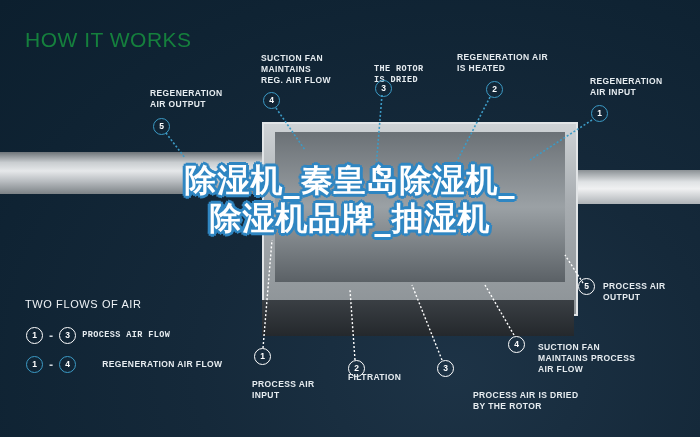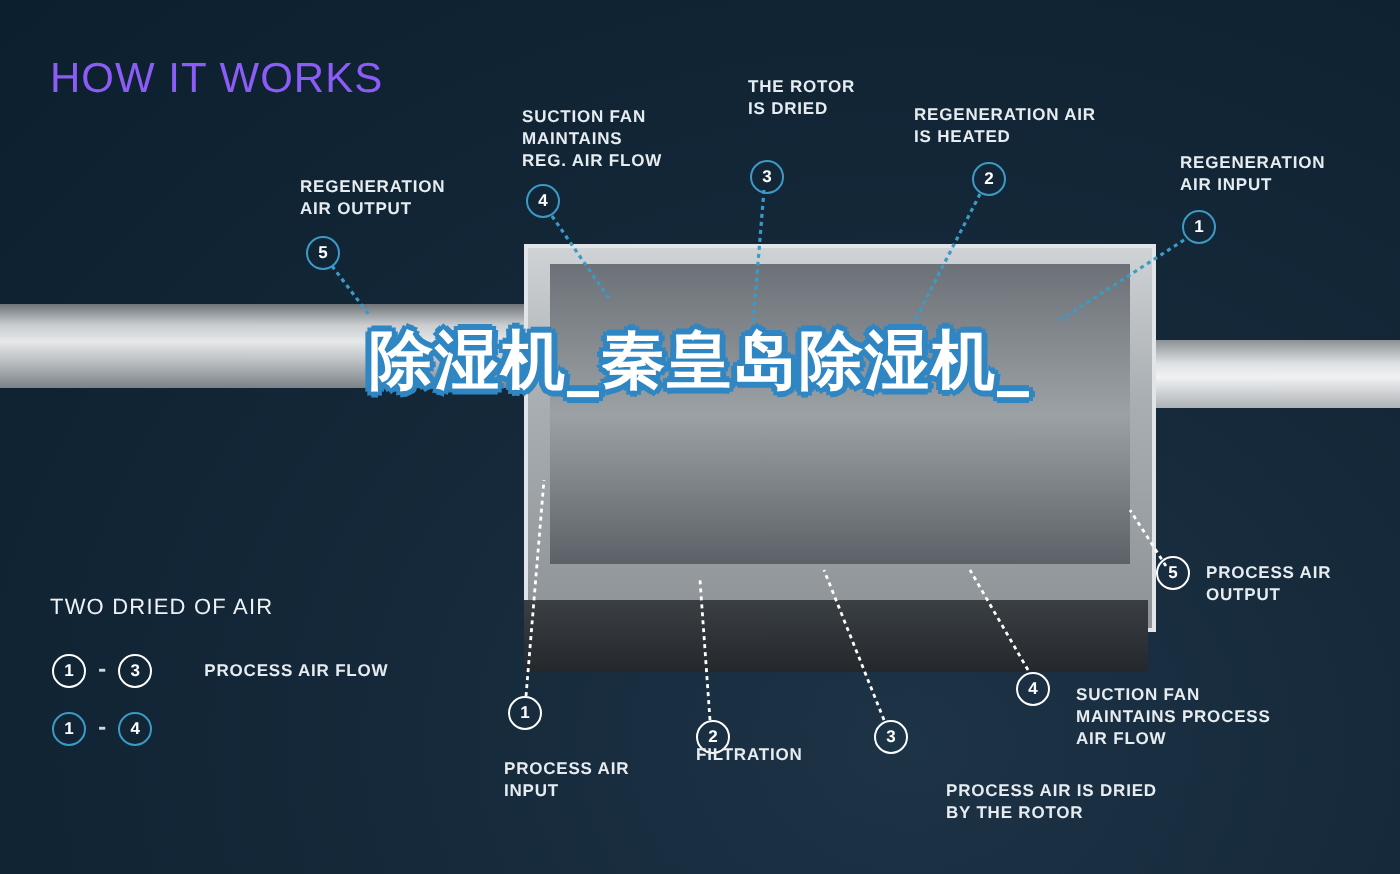--- a/index.html
+++ b/index.html
@@ -4,21 +4,21 @@
 <style>
   html, body { margin:0; padding:0; }
   body {
     width:700px; height:437px; overflow:hidden; position:relative;
     background: radial-gradient(ellipse at 65% 85%, #1d3346 0%, #15293a 40%, #0f2333 75%, #0c1f2e 100%);
     font-family: "DejaVu Sans", sans-serif;
     color:#e8eef2;
   }
   .abs { position:absolute; }
   .title {
-    left:25px; top:28px; font-size:21px; letter-spacing:0.5px; color:#8b5cf6;
+    left:25px; top:28px; font-size:21px; letter-spacing:0.5px; color:#15803d;
     font-family:"Liberation Sans", sans-serif; font-weight:400;
   }
   .label {
     font-size:8.5px; font-weight:bold; line-height:11px; letter-spacing:0.4px; color:#e6ecf0;
     text-transform:uppercase; white-space:nowrap;
     font-family:"Liberation Sans", sans-serif;
   }
   .circ {
     width:15px; height:15px; border:1.5px solid #ffffff; border-radius:50%;
     font-size:8.5px; font-weight:bold; color:#fff; text-align:center; line-height:15px;
@@ -93,21 +93,21 @@
 </div>
 <div class="abs circ blue" style="left:153px; top:118px;">5</div>
 
 <div class="abs label" style="left:261px; top:53px;">
   <div>SUCTION FAN</div>
     <div>MAINTAINS</div>
     <div>REG. AIR FLOW</div>
 </div>
 <div class="abs circ blue" style="left:263px; top:92px;">4</div>
 
-<div class="abs label" style="left:374px; top:38px;">
+<div class="abs label" style="left:374px; top:64px;font-family:Liberation Mono, monospace;">
   <div>THE ROTOR</div>
     <div>IS DRIED</div>
 </div>
 <div class="abs circ blue" style="left:375px; top:80px;">3</div>
 
 <div class="abs label" style="left:457px; top:52px;">
   <div>REGENERATION AIR</div>
     <div>IS HEATED</div>
 </div>
 <div class="abs circ blue" style="left:486px; top:81px;">2</div>
@@ -141,30 +141,32 @@
     <div>MAINTAINS PROCESS</div>
     <div>AIR FLOW</div>
 </div>
 
 <div class="abs circ" style="left:578px; top:278px;">5</div>
 <div class="abs label" style="left:603px; top:281px;">
   <div>PROCESS AIR</div>
     <div>OUTPUT</div>
 </div>
 
-<div class="abs legend-title">TWO DRIED OF AIR</div>
+<div class="abs legend-title">TWO FLOWS OF AIR</div>
 
 <div class="abs" style="left:26px; top:327px; display:flex; align-items:center; gap:6px;">
   <div class="circ" style="position:static;">1</div>
   <span class="dash">-</span>
   <div class="circ" style="position:static;">3</div>
-  <span class="label" style="margin-left:20px;">PROCESS AIR FLOW</span>
+  <span class="label" style="font-family:Liberation Mono, monospace;">PROCESS AIR FLOW</span>
 </div>
 
 <div class="abs" style="left:26px; top:356px; display:flex; align-items:center; gap:6px;">
   <div class="circ blue" style="position:static;">1</div>
   <span class="dash">-</span>
   <div class="circ blue" style="position:static;">4</div>
+  <span class="label" style="margin-left:20px;">REGENERATION AIR FLOW</span>
 </div>
 
 <div class="abs overlay-title" style="left:0; width:700px; top:161px;">
   <div>除湿机_秦皇岛除湿机_</div>
+  <div>除湿机品牌_抽湿机</div>
 </div>
 
 </body></html>

